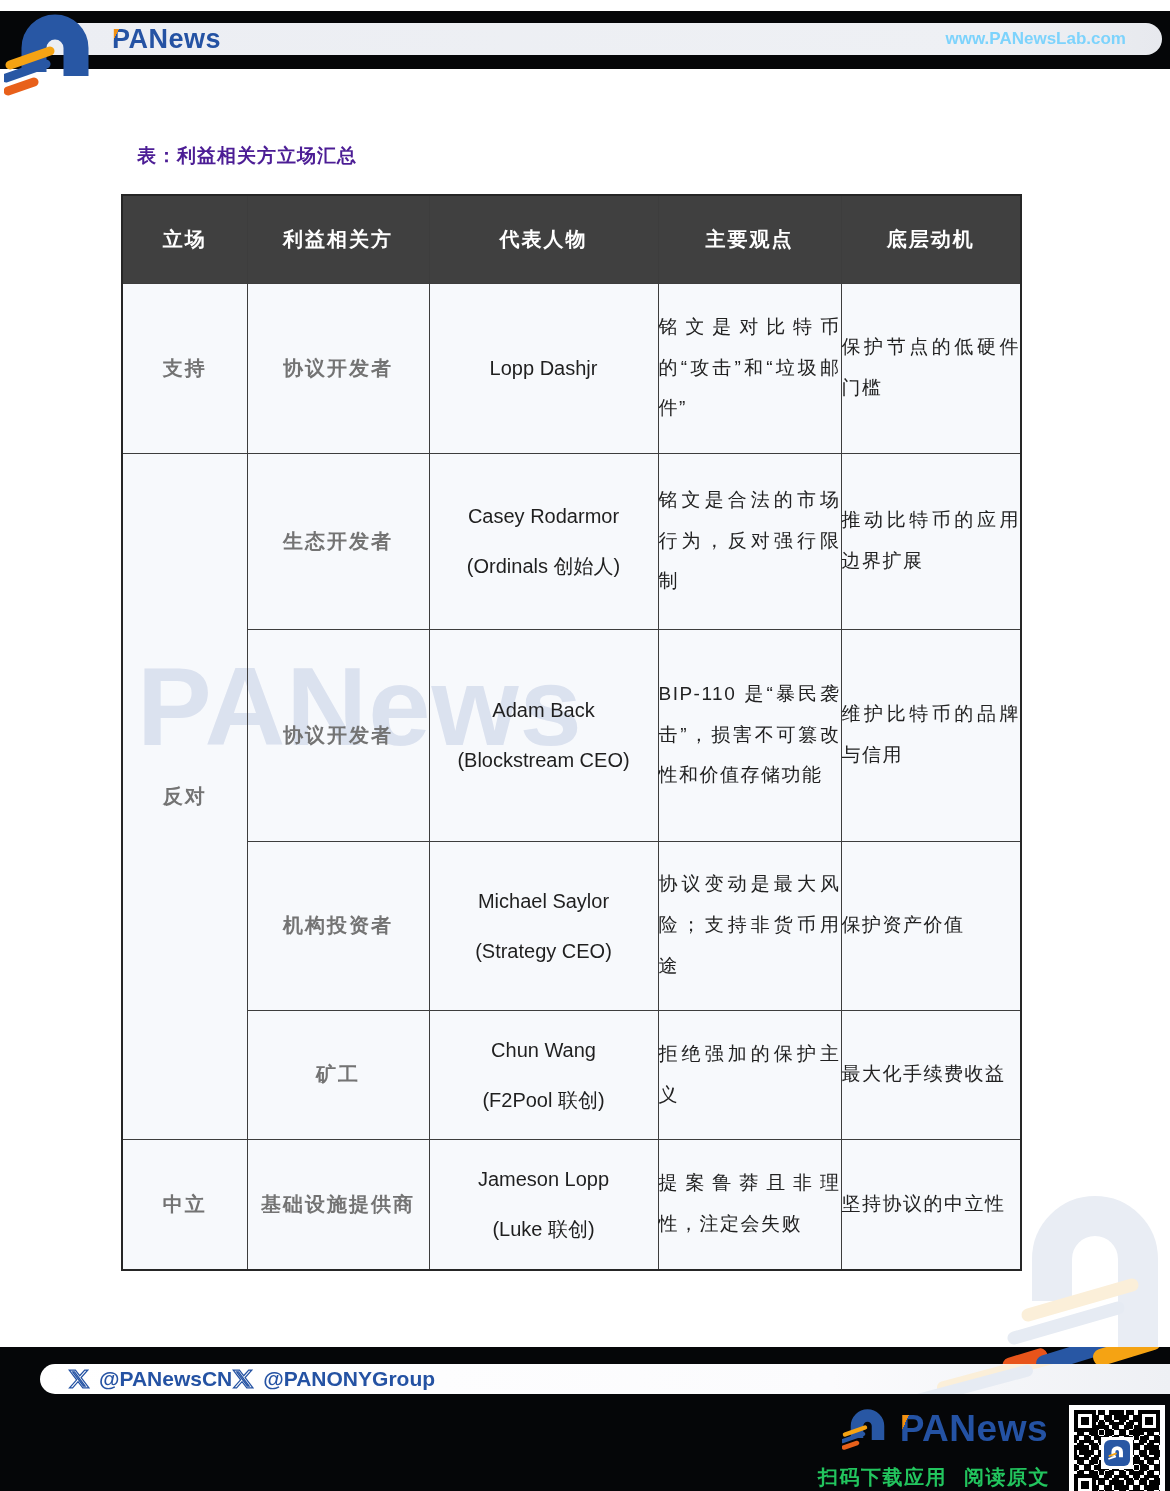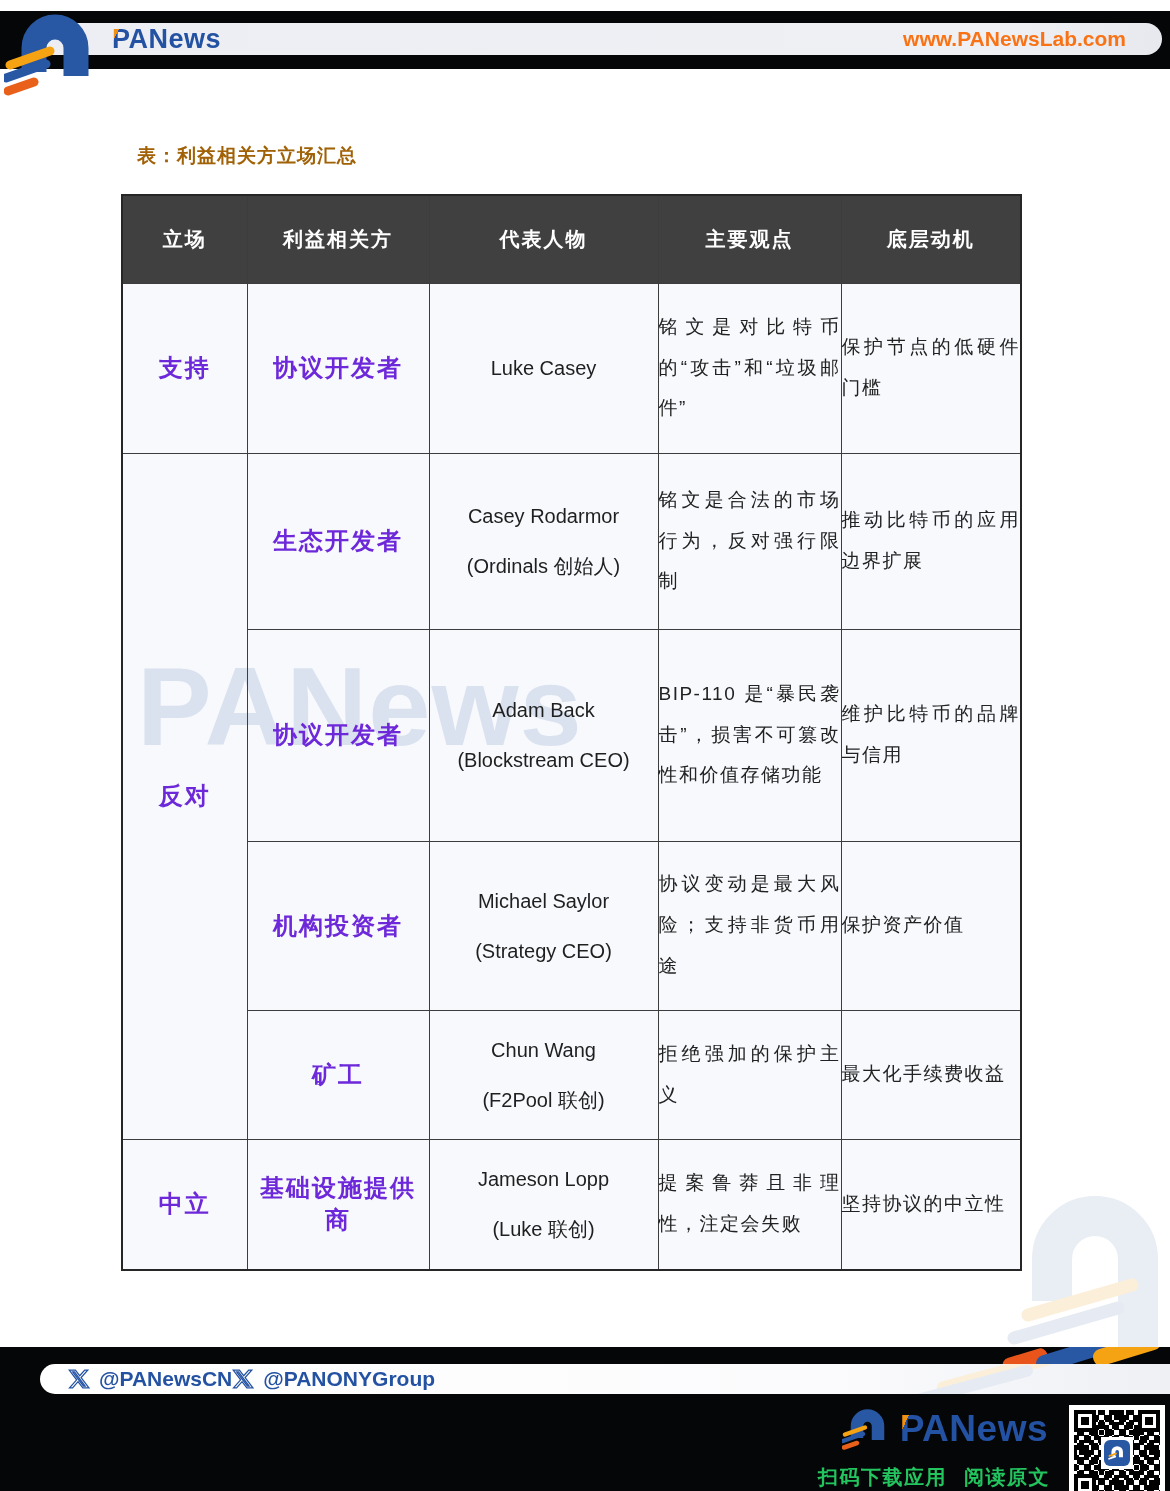--- a/index.html
+++ b/index.html
@@ -10,37 +10,37 @@
   
   .top-band { position:absolute; left:0; top:0; width:1170px; height:58px; background:#050608; }
   .top-pill { position:absolute; left:36px; top:12px; height:32px; right:8px;
               background:linear-gradient(90deg,#eceef3 0%,#eef0f4 85%,#e7e9ee 100%);
               border-radius:0 16px 16px 0; }
   .brand-word { position:absolute; left:112px; top:12px; height:32px; line-height:32px;
                 font-size:27px; font-weight:800; color:#2452a3; letter-spacing:0.5px; }
   .brand-word .pa { background:linear-gradient(115deg,#f29111 0%,#f29111 18%,#2452a3 18%,#2452a3 100%);
                     -webkit-background-clip:text; background-clip:text; color:transparent; }
   .top-url { position:absolute; right:44px; top:12px; height:46px; line-height:32px;
-             font-size:21px; font-weight:bold; color:#f97316; }
+             font-size:17px; font-weight:bold; color:#7dd3fc; }
   .logo-icon { position:absolute; left:4px; top:1px; }
 
   
   .doc-title { position:absolute; left:137px; top:132px; font-size:19px; font-weight:bold;
-               color:#a16207; letter-spacing:1px; }
+               color:#4c1d95; letter-spacing:1px; }
 
   
   .table-area { position:absolute; left:121px; top:183px; width:899px; height:1075px; background:#f7f9fc; }
   .watermark { position:absolute; left:16px; top:448px; z-index:1; font-size:112px; font-weight:800;
                letter-spacing:1px; color:rgba(77,108,172,0.16); white-space:nowrap; pointer-events:none; }
   table.main { position:relative; z-index:2; width:899px; height:1075px; border-collapse:collapse;
                table-layout:fixed; border:2px solid #262626; }
   th,td { border:1px solid #3d3d3d; vertical-align:middle; background:transparent; }
   thead th { background:#404040; color:#ffffff; font-size:20px; font-weight:bold;
              letter-spacing:2px; text-align:center; }
-  td.stance,td.stakeholder { font-size:24px; font-weight:bold; color:#6d28d9;
+  td.stance,td.stakeholder { font-size:20px; font-weight:bold; color:#737373;
                              text-align:center; letter-spacing:2px; }
   td.person { font-size:20px; color:#1f1f1f; text-align:center; line-height:2.5; }
   td.person .sub:empty { display:none; }
   td.person span { display:block; }
   td.txt { font-size:19px; color:#222222; line-height:2.15; letter-spacing:1.5px;
            padding:10px 0; text-align:justify; }
 
   
   .deco-arch { position:absolute; left:1000px; top:1180px; pointer-events:none; }
 
@@ -117,21 +117,21 @@
           <th>代表人物</th>
           <th>主要观点</th>
           <th>底层动机</th>
         </tr>
       </thead>
       <tbody>
         <tr style="height:170px">
           <td class="stance">支持</td>
           <td class="stakeholder">协议开发者</td>
           <td class="person">
-            <span>Luke Casey</span>
+            <span>Lopp Dashjr</span>
 
           </td>
           <td class="txt">铭文是对比特币的“攻击”和“垃圾邮件”</td>
           <td class="txt">保护节点的低硬件门槛</td>
         </tr>
         <tr style="height:176px">
           <td class="stance" rowspan="4">反对</td>
           <td class="stakeholder">生态开发者</td>
           <td class="person">
             <span>Casey Rodarmor</span>

